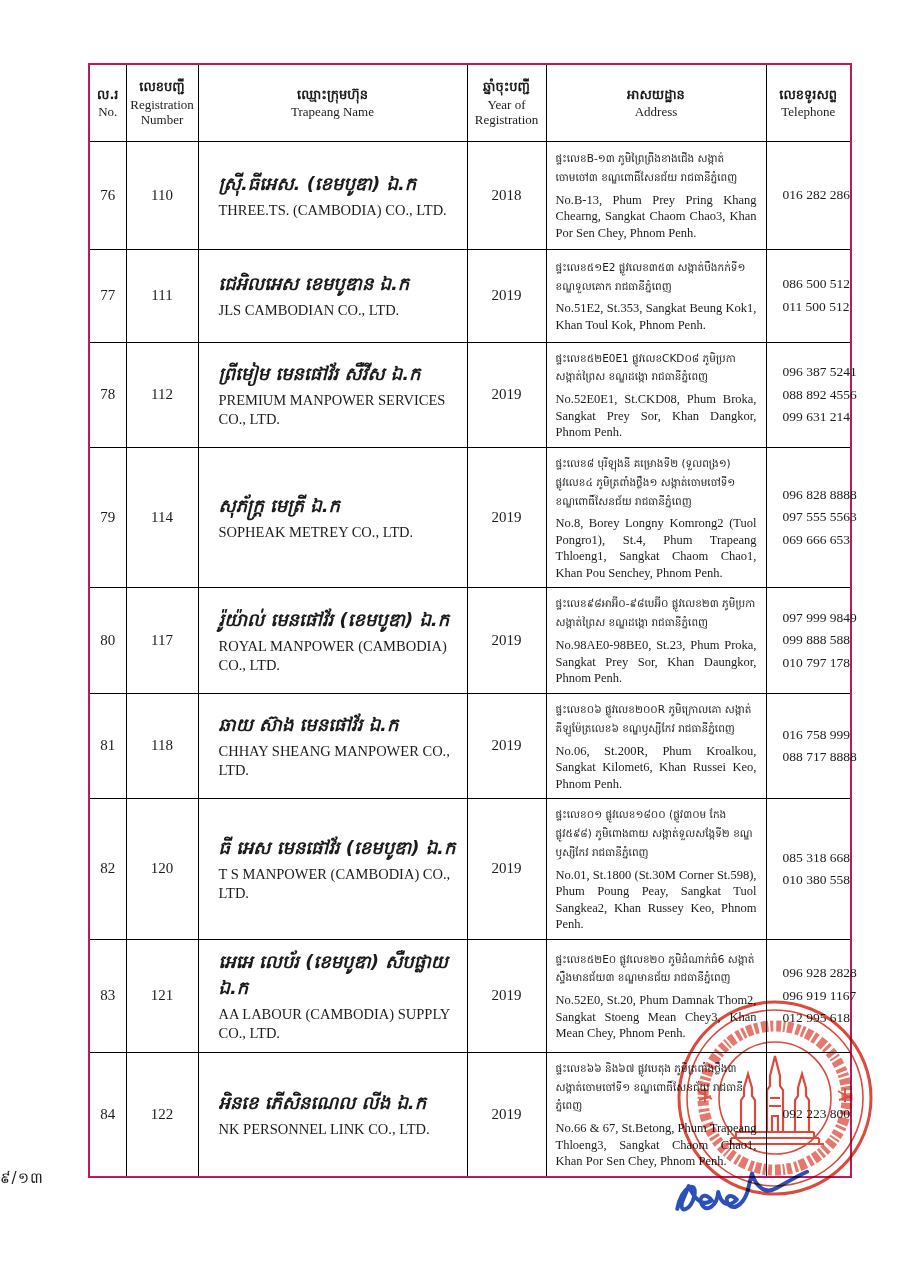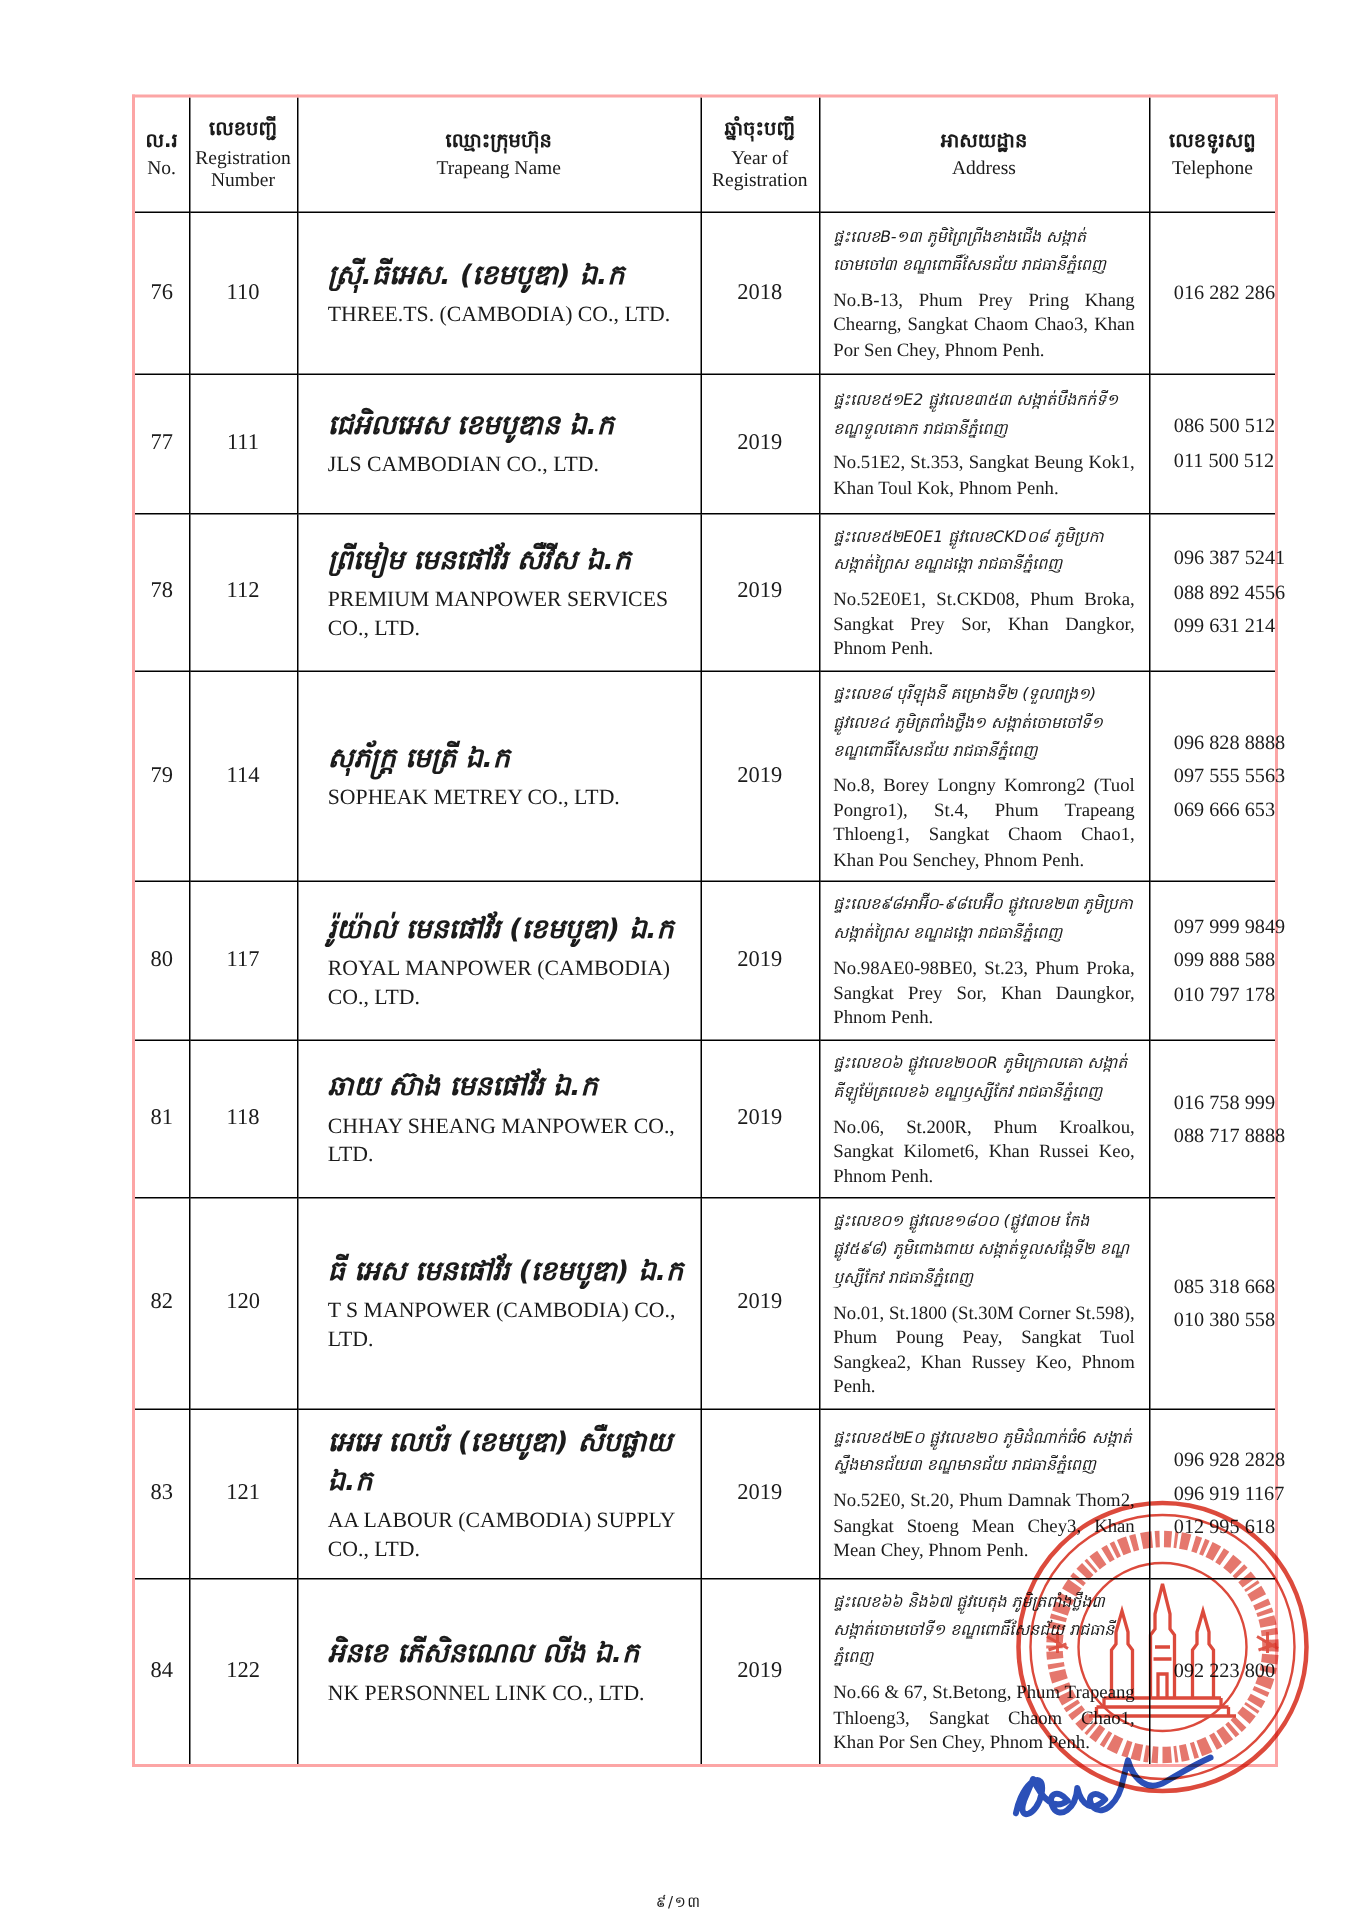--- a/index.html
+++ b/index.html
@@ -8,41 +8,41 @@
     position:relative; width:905px; height:1280px; background:#fff;
     font-family:"Liberation Serif", serif; color:#1b1b1b; overflow:hidden;
   }
   table.registry {
     position:absolute; left:88px; top:63px; width:762px;
     border-collapse:collapse; table-layout:fixed;
   }
   table.registry, table.registry td, table.registry th {
     border:1px solid #000;
   }
-  table.registry { border:2px solid #fca5a5; }
+  table.registry { border:2px solid #be185d; }
   th { font-weight:normal; }
   thead td, thead th { height:77px; text-align:center; vertical-align:middle; padding:2px; }
   .kh { font-family:"DejaVu Sans", sans-serif; }
   .hdr-kh { font-weight:bold; font-size:13px; line-height:1.35; display:block; }
   .hdr-en { font-size:13px; line-height:1.15; display:block; margin-top:2px; }
   td.c-no, td.c-reg, td.c-year { text-align:center; vertical-align:middle; font-size:15px; }
   td.c-name { vertical-align:middle; padding:6px 10px 6px 20px; }
   .name-kh { font-weight:bold; font-size:18px; line-height:1.45; margin-bottom:4px;font-style:italic; }
   .name-en { font-size:14.5px; line-height:1.3;font-family:Liberation Serif, serif; }
   td.c-addr { vertical-align:middle; padding:6px 9px; }
-  .addr-kh { font-size:10.5px; line-height:1.8; margin-bottom:5px;font-style:italic; }
+  .addr-kh { font-size:10.5px; line-height:1.8; margin-bottom:5px; }
   .addr-en { font-size:12.5px; line-height:1.32; text-align:justify; }
   td.c-tel { text-align:center; vertical-align:middle; font-size:13.5px; padding:2px 16px; }
   .tel-line { line-height:1.65; white-space:nowrap; }
   tr.r0 td { height:108px; } tr.r1 td { height:93px; } tr.r2 td { height:92px; }
   tr.r3 td { height:123px; } tr.r4 td { height:105px; } tr.r5 td { height:103px;margin-left:12px; }
   tr.r6 td { height:109px; } tr.r7 td { height:113px; } tr.r8 td { height:103px; }
   .footer-page {
-    position:absolute; left:0; right:0; top:1261px; text-align:center;
-    font-size:10px; letter-spacing:1px;
+    position:absolute; left:0; right:0; top:1168px; 
+    font-size:15px; letter-spacing:1px;
   }
   .stamp {
     position:absolute; left:674px; top:994px; width:202px; height:210px;
     mix-blend-mode:multiply; opacity:0.92; pointer-events:none;
   }
   .signature {
     position:absolute; left:666px; top:1152px; width:160px; height:72px;
     mix-blend-mode:multiply; pointer-events:none; transform:rotate(-4deg);
   }
 </style>

